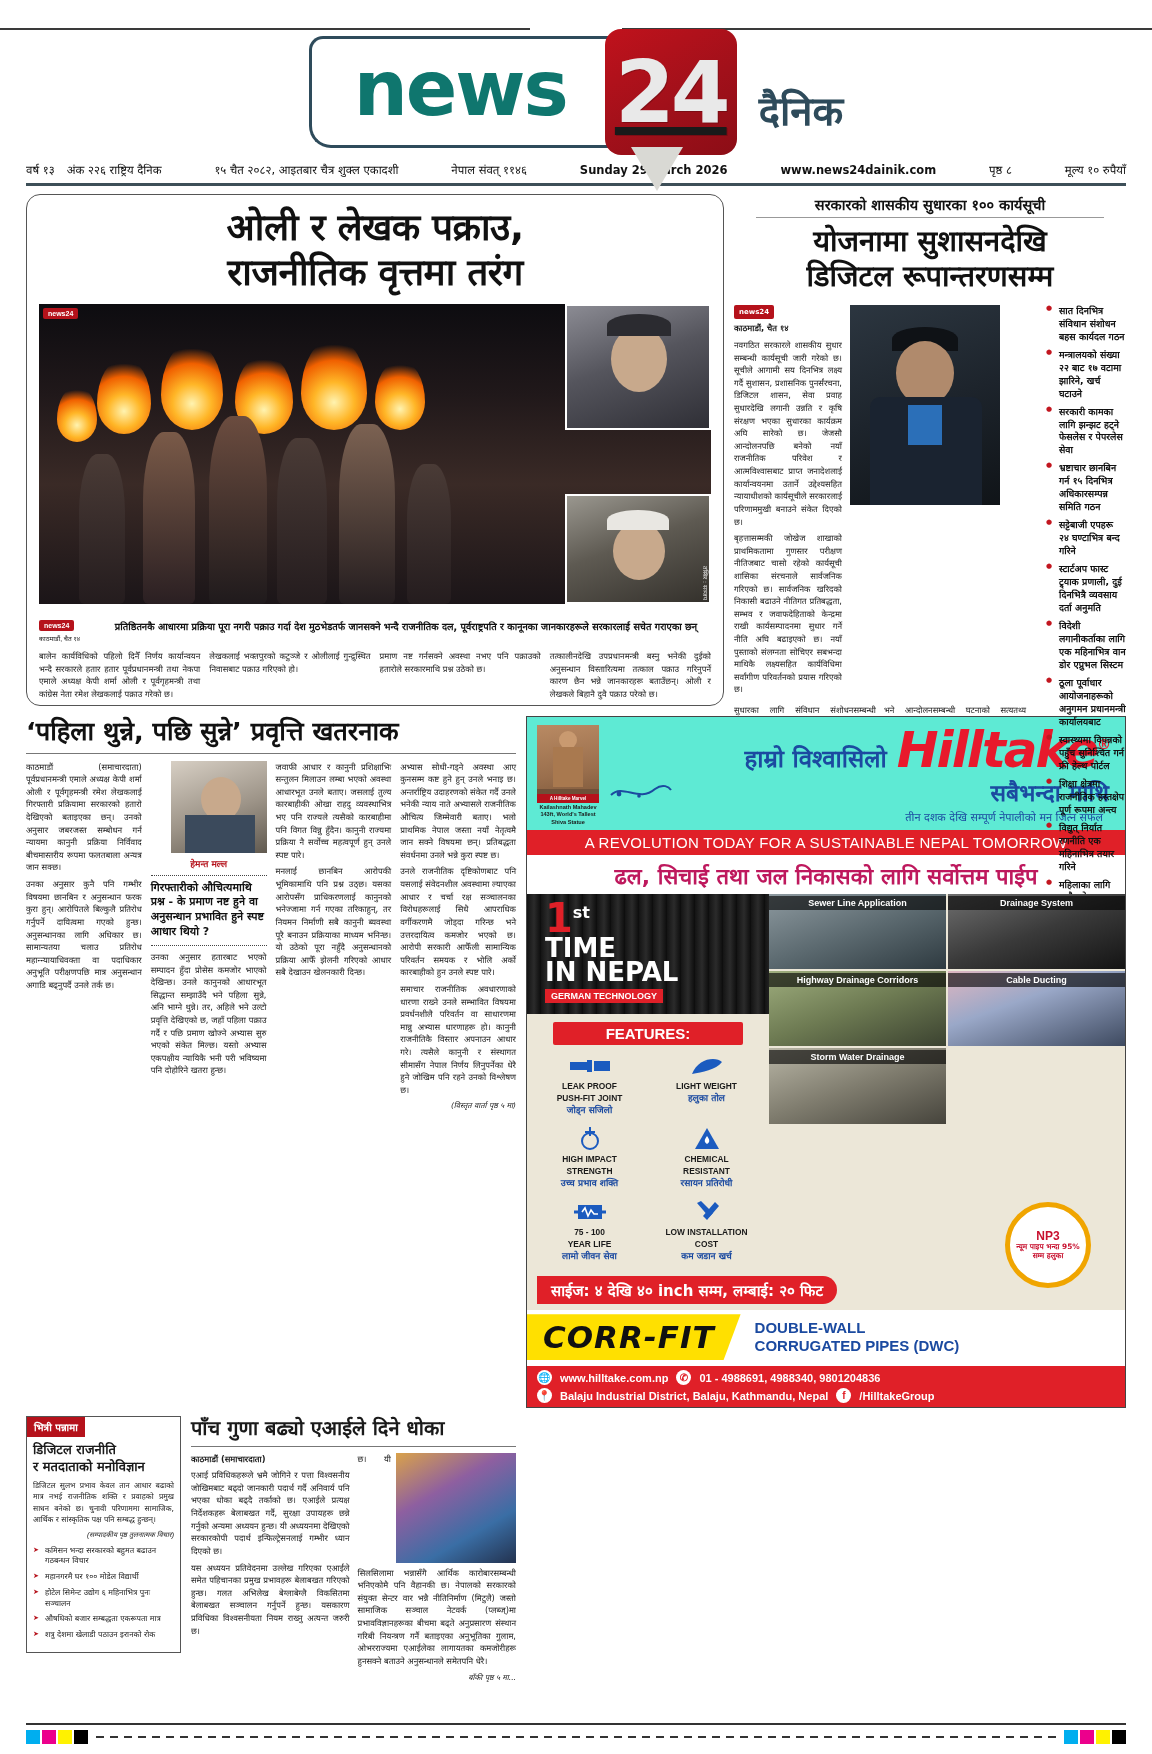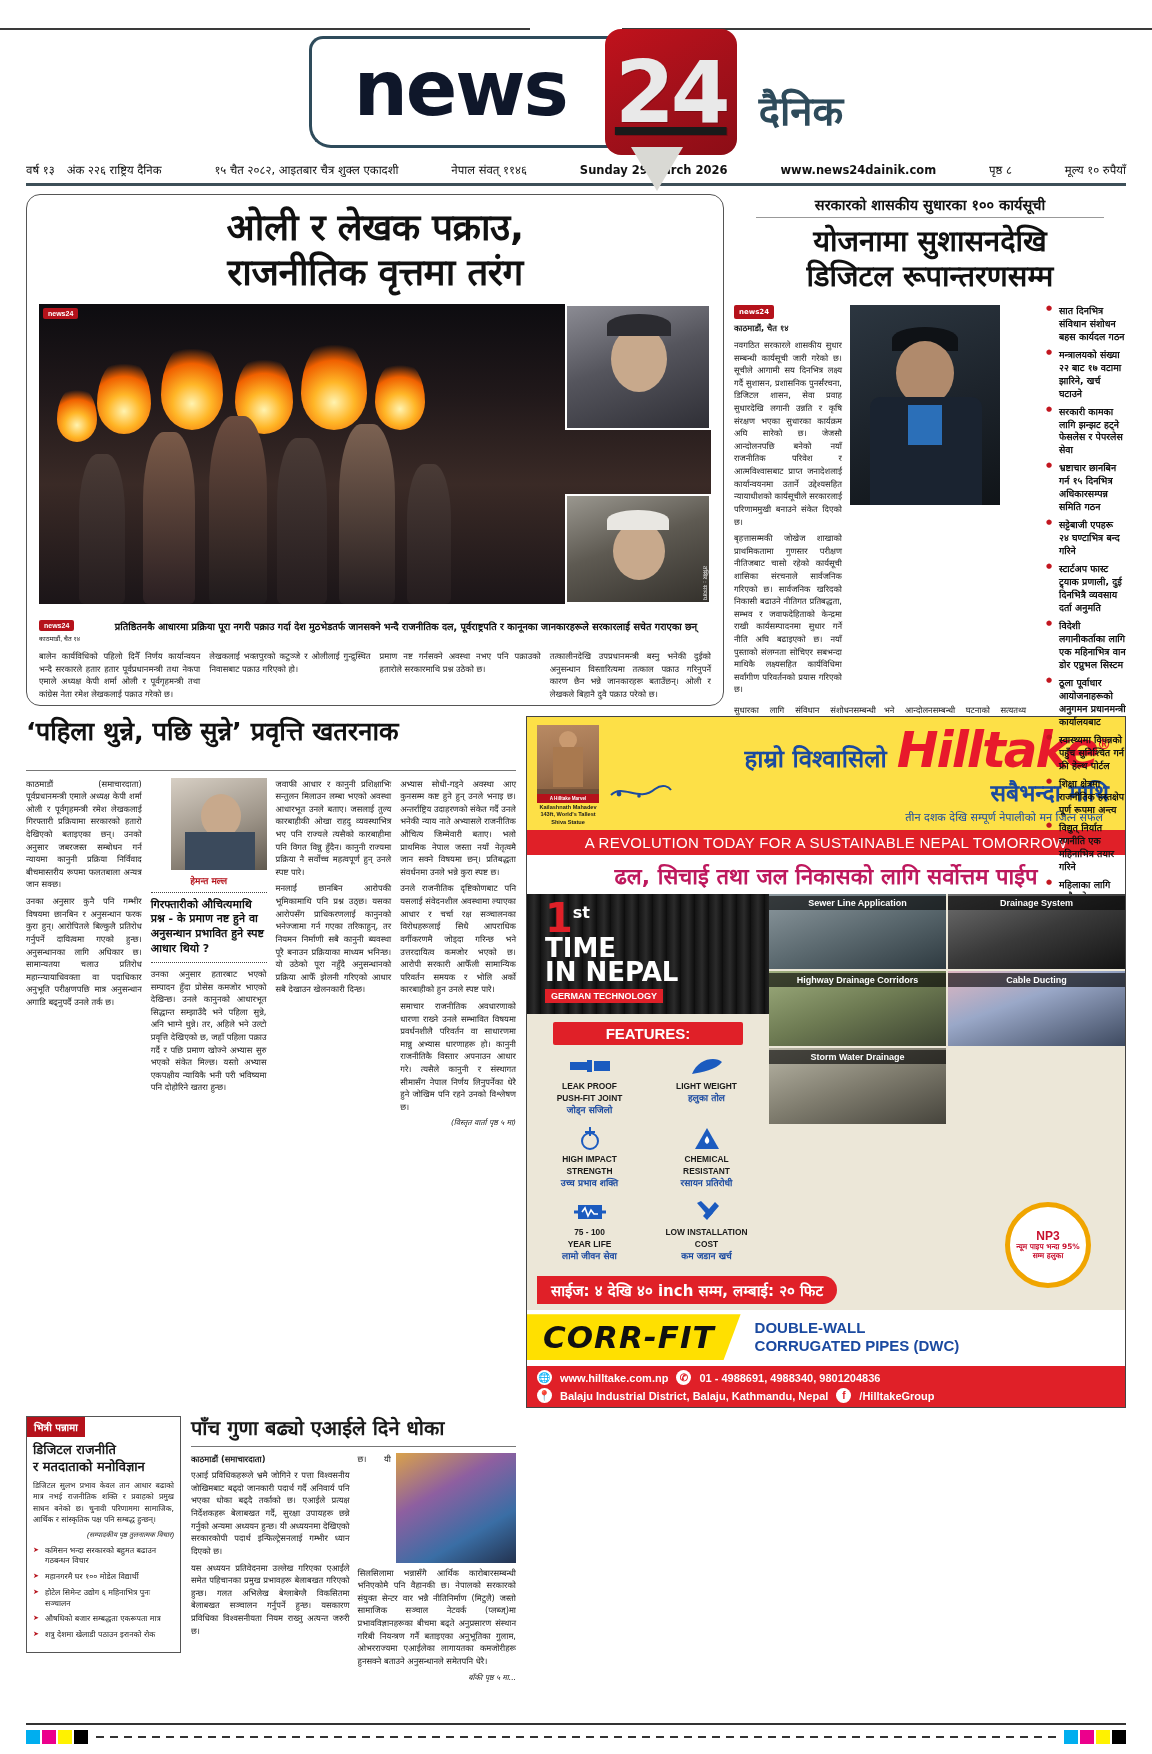--- a/index.html
+++ b/index.html
@@ -24,21 +24,21 @@
     position: relative;
     border: 3px solid #2e4b5b;
     border-right: none;
     border-radius: 14px 0 0 22px;
     height: 112px; width: 300px;
     display: flex; align-items: center; justify-content: center;
     background: #fff;
   }
   .logo-news span {
     font-size: 76px; font-weight: bold; letter-spacing: -2px;
-    color: #0f172a; font-family: "DejaVu Sans", sans-serif;
+    color: #0f766e; font-family: "DejaVu Sans", sans-serif;
     line-height: 1; margin-top: -6px;
   }
   .logo-24 {
     position: relative; margin-left: -4px;
     width: 132px; height: 126px;
     background: linear-gradient(150deg, #c0121c 0%, #a1101a 55%, #8c0d16 100%);
     border-radius: 16px;
     display: flex; align-items: center; justify-content: center;
     overflow: visible;
     text-decoration: underline;
@@ -154,21 +154,21 @@
   }
   .bullets li:before {
     content: "●"; position: absolute; left: 0; top: -1px; color: #c2161f; font-size: 7px;
   }
 
   
   .mid-zone { display: flex; gap: 10px; padding: 10px 26px 0 26px; }
   .mid-left { width: 490px; }
   .mid-head {
     font-size: 25.5px; font-weight: bold; color: #111; line-height: 1.2;
-    font-family: "DejaVu Sans", sans-serif; padding-bottom: 23px;
+    font-family: "DejaVu Sans", sans-serif; padding-bottom: 6px;
     border-bottom: 1px solid #777; margin-bottom: 7px;
   }
   .mid-cols { display: flex; gap: 9px; }
   .mid-cols .c { flex: 1; }
   .colum-photo {
     width: 96px; height: 92px; float: right; margin: 0 0 4px 5px;
     background: linear-gradient(160deg,#d7cfc4 0%, #9d9488 55%, #615a50 100%);
     position: relative; overflow: hidden;
   }
   .colum-name {
@@ -176,21 +176,21 @@
     font-family: "DejaVu Sans", sans-serif; margin-top: 2px;
   }
   .pullq {
     border-top: 1px dotted #444; border-bottom: 1px dotted #444;
     padding: 5px 0; margin: 5px 0; font-size: 11px; font-weight: bold;
     line-height: 1.35; font-family: "DejaVu Sans", sans-serif; color: #111;
   }
 
   
   .ad-box { flex: 1; border: 1px solid #444; overflow: hidden; background: #fff; }
-  .ad-top { display: flex; align-items: center; gap: 10px; padding: 8px 10px 4px 10px; background: #fde047; }
+  .ad-top { display: flex; align-items: center; gap: 10px; padding: 8px 10px 4px 10px; background: #5eead4; }
   .shiva {
     width: 62px; height: 78px; position: relative;
     background: linear-gradient(170deg,#b98a63 0%, #9a6f4d 60%, #7a5639 100%);
   }
   .shiva-cap { font-size: 5.6px; text-align: center; font-weight: bold; line-height: 1.3; margin-top: 1px; }
   .ad-brand { flex: 1; text-align: right; padding-right: 6px; }
   .ad-brand .row1 { display: flex; align-items: baseline; justify-content: flex-end; gap: 10px; }
   .ad-tagline-np { font-size: 24px; font-weight: bold; color: #1b4aa0; font-family: "DejaVu Sans", sans-serif; }
   .hilltake {
     font-size: 50px; font-weight: bold; font-style: italic; color: #e8192c;

